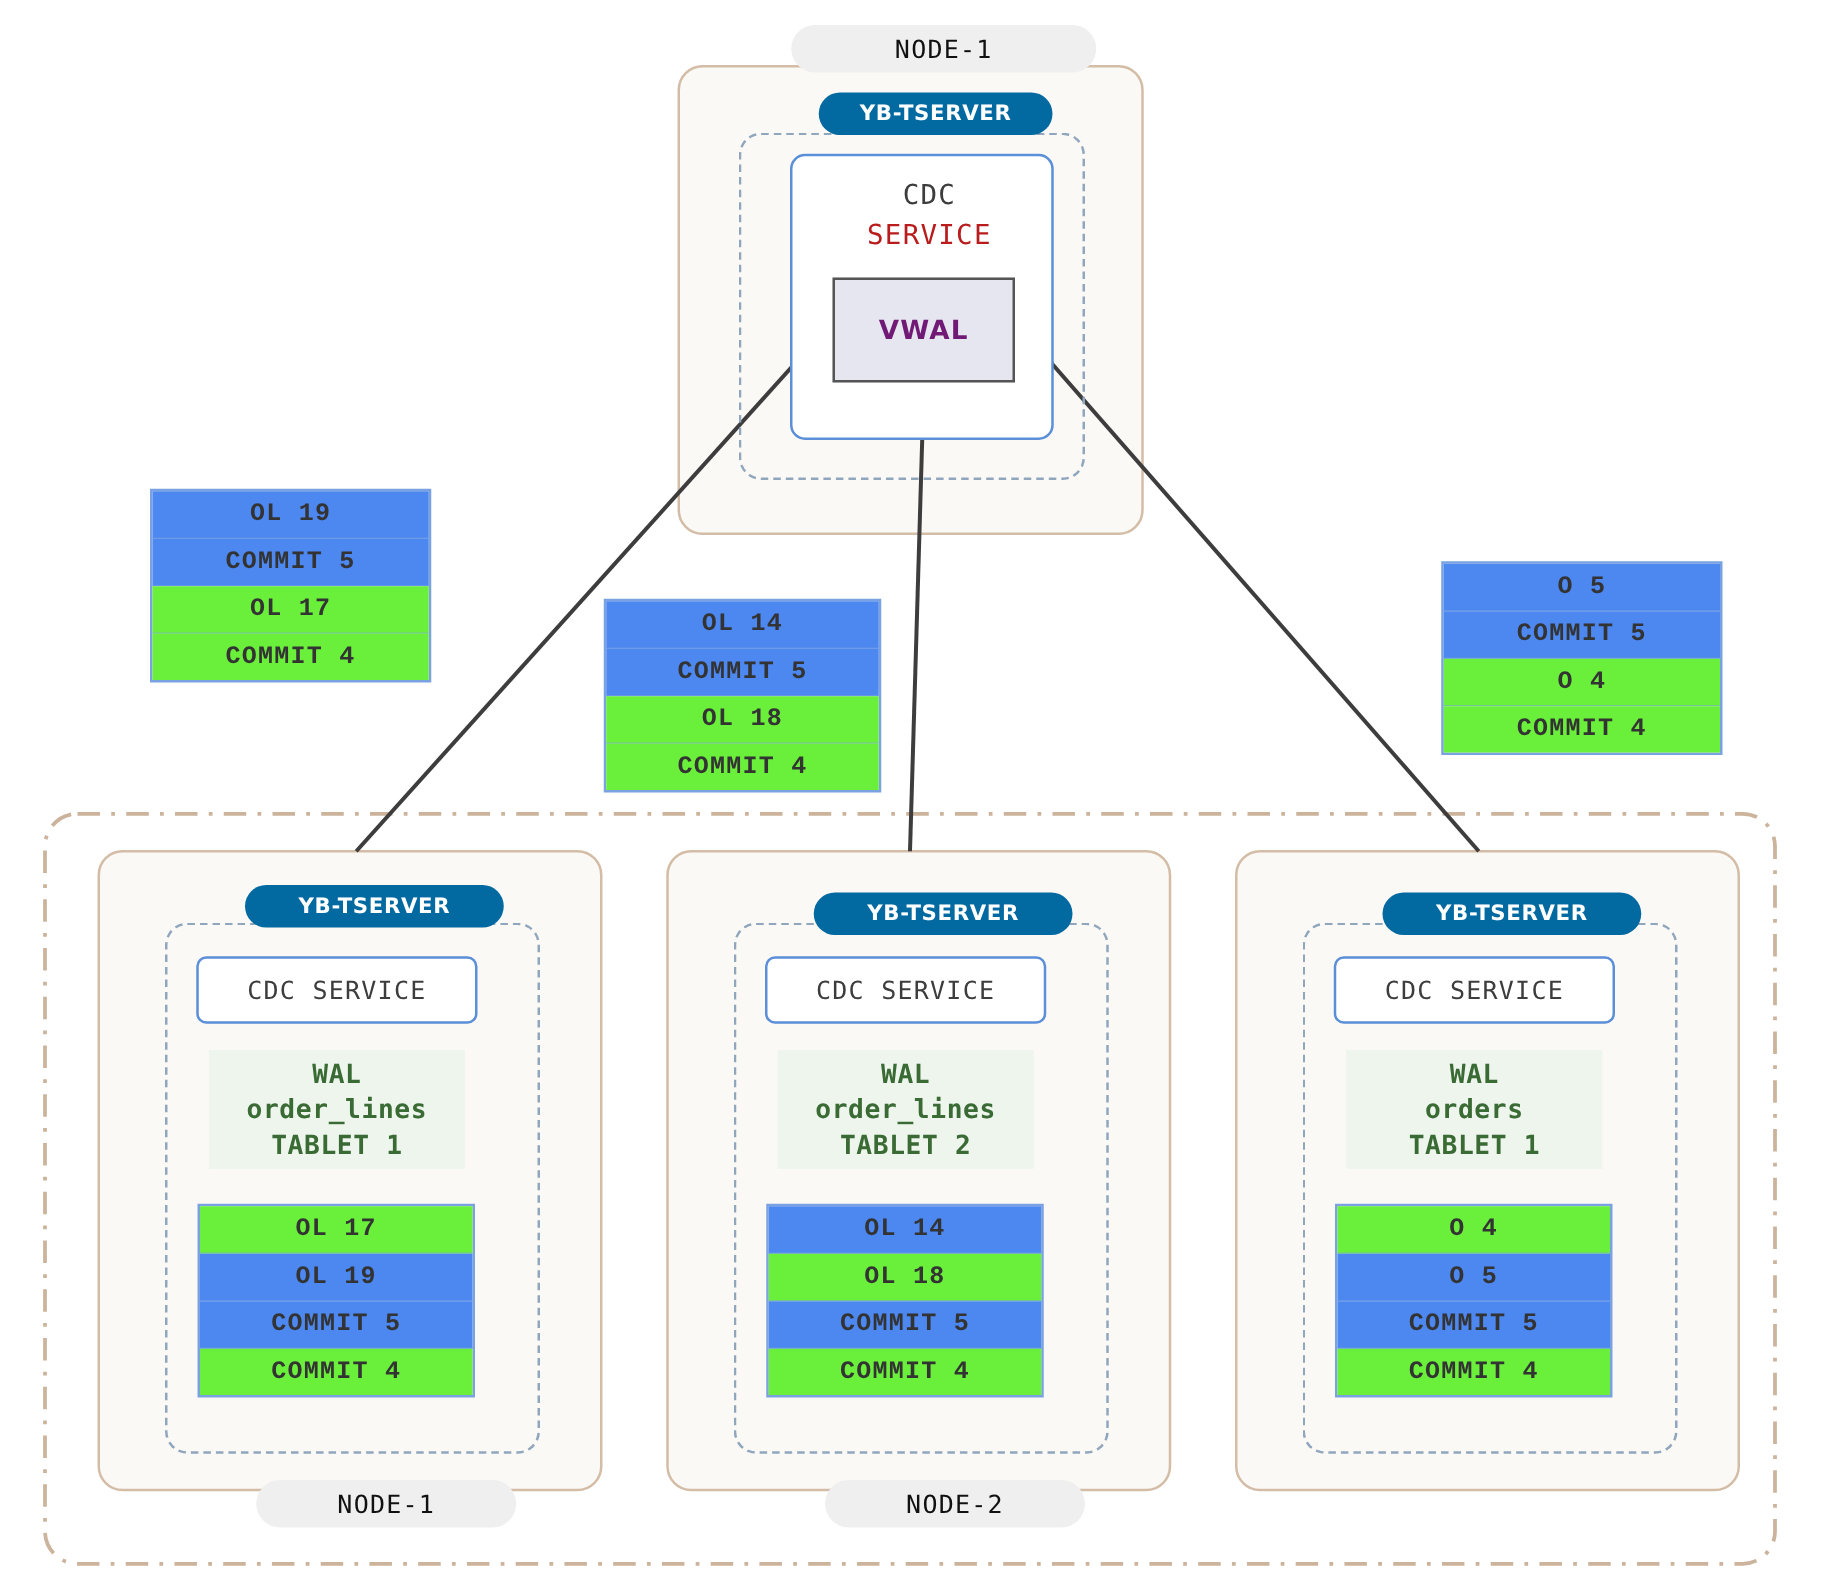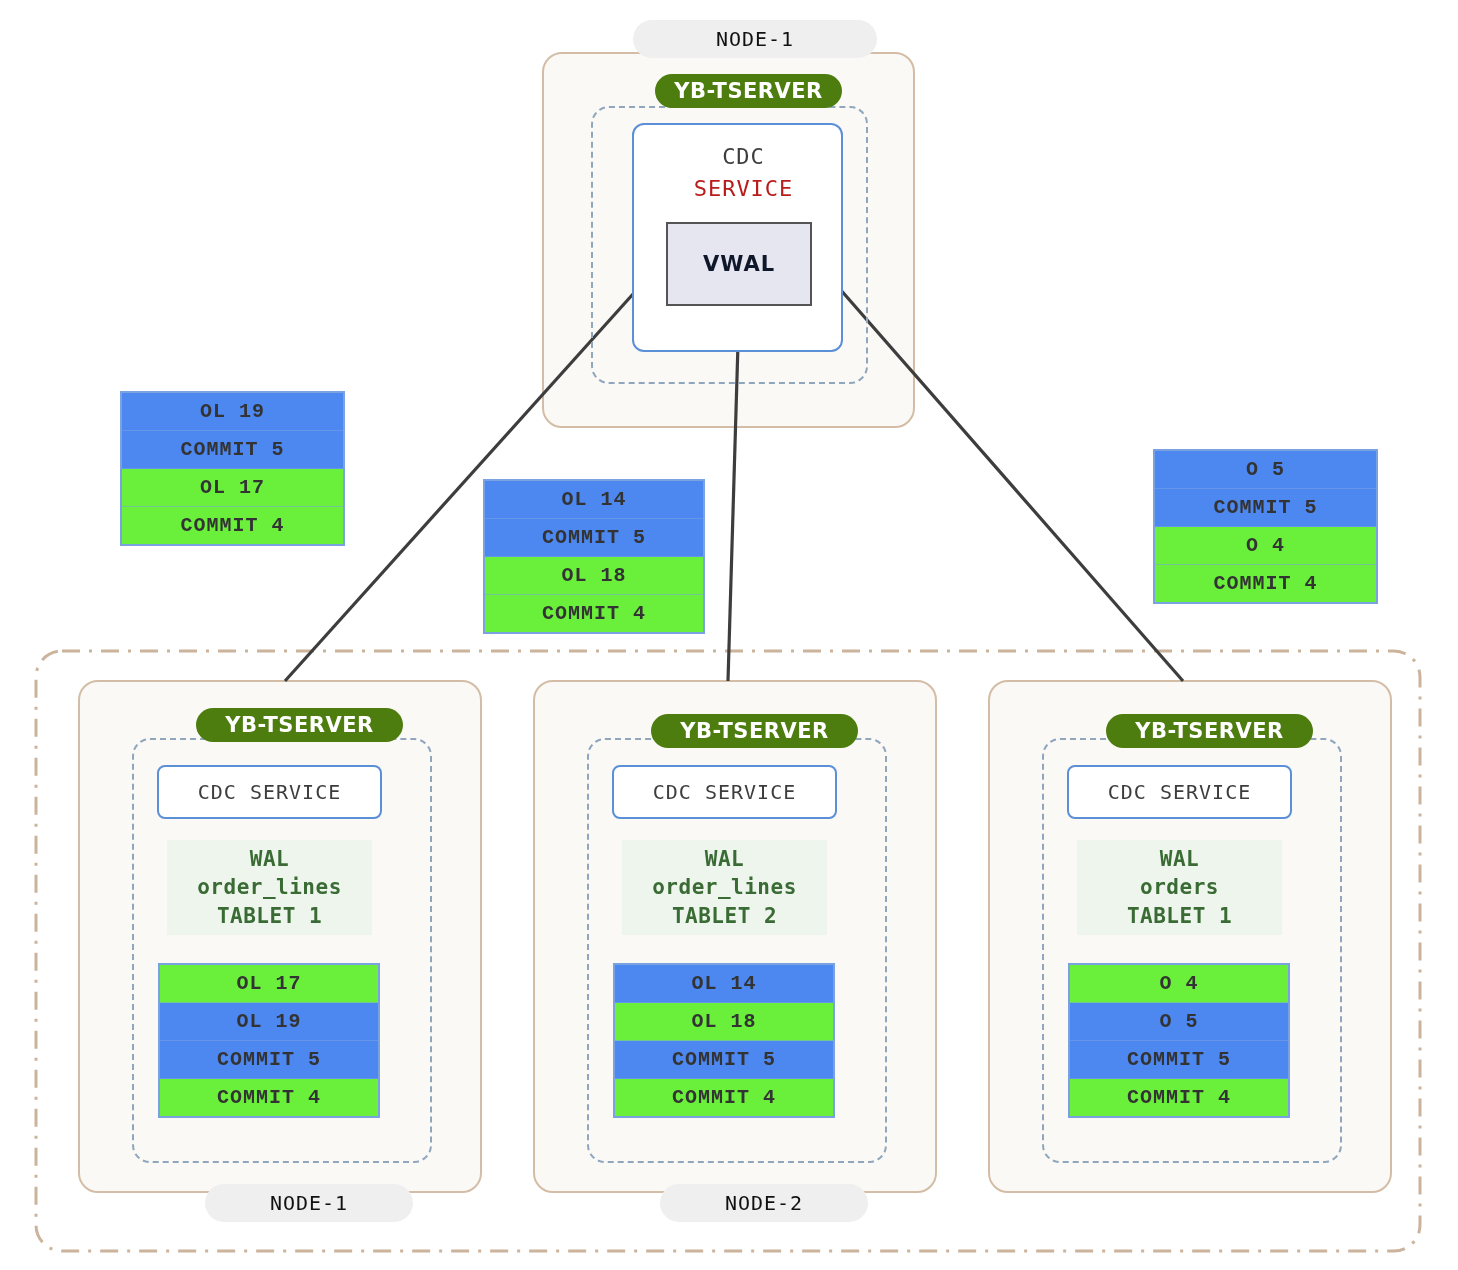--- a/index.html
+++ b/index.html
@@ -31,26 +31,26 @@
     display:flex;align-items:center;justify-content:center;
     padding:0 26px;
     font-size:20px;font-weight:normal;letter-spacing:1px;
     color:#111111;
     z-index:6;
     white-space:nowrap;
   }
   
   .tserver-pill{
     position:absolute;
-    background:#4d7c0f;
+    background:#0369a1;
     border-radius:20px;
     height:34px;
     display:flex;align-items:center;justify-content:center;
     padding:0 20px;
-    font-size:21px;font-weight:bold;letter-spacing:.5px;
+    font-size:17px;font-weight:bold;letter-spacing:.5px;
     color:#ffffff;
     font-family:"DejaVu Sans","Liberation Sans",sans-serif;
     z-index:6;white-space:nowrap;text-align:right;
   }
   
   .tserver-dash{
     position:absolute;
     border:2px dashed #8fa6bd;
     border-radius:18px;
     background:transparent;
@@ -74,21 +74,21 @@
   .cdc-box.top{border-radius:12px;align-items:flex-start;padding-top:16px;}
 
   
   .vwal-box{
     position:absolute;
     background:#e6e6f0;
     border:2px solid #555555;
     box-sizing:border-box;
     display:flex;align-items:center;justify-content:center;
     font-family:"DejaVu Sans","Liberation Sans",sans-serif;
-    font-weight:bold;font-size:21px;color:#0f172a;letter-spacing:1px;
+    font-weight:bold;font-size:21px;color:#701a75;letter-spacing:1px;
     z-index:5;
   }
 
   
   .wal-box{
     position:absolute;
     background:#edf5ed;
     box-sizing:border-box;
     display:flex;flex-direction:column;align-items:center;justify-content:center;
     color:#3a6b34;font-weight:bold;font-size:21px;line-height:1.35;

